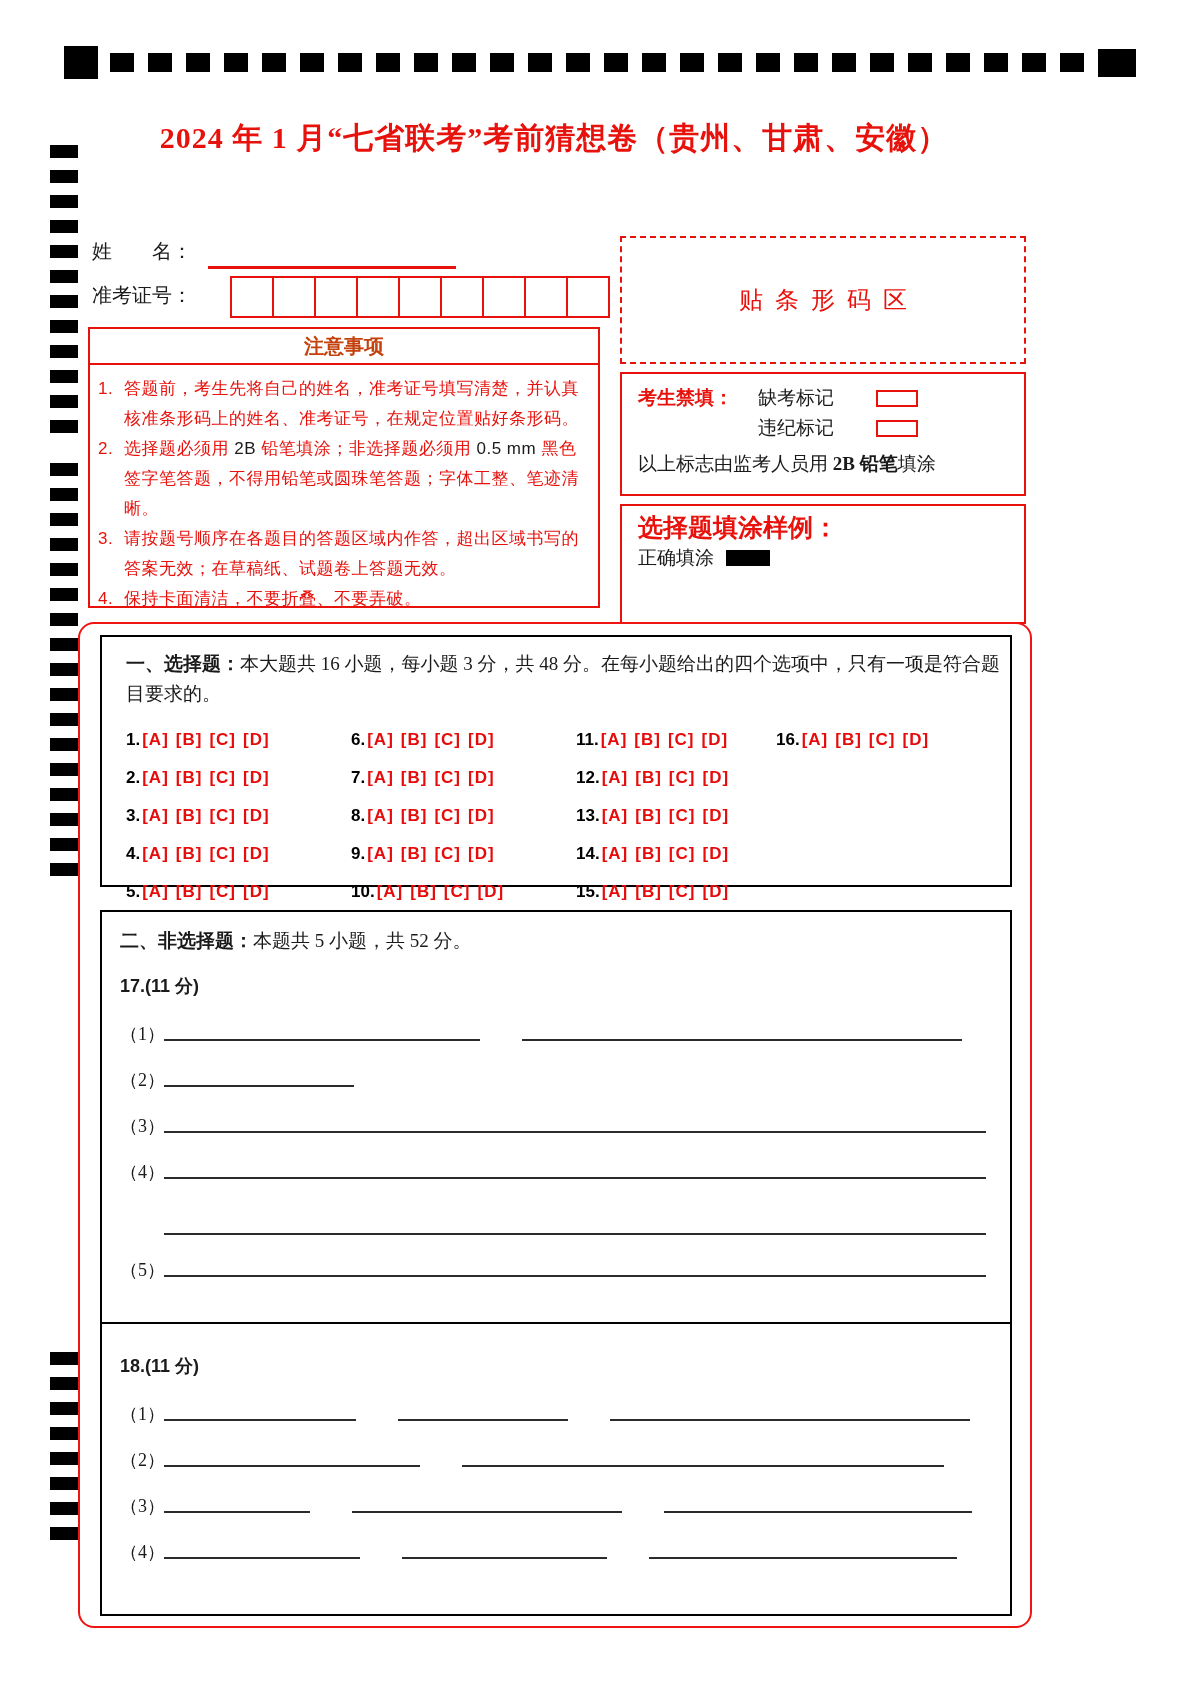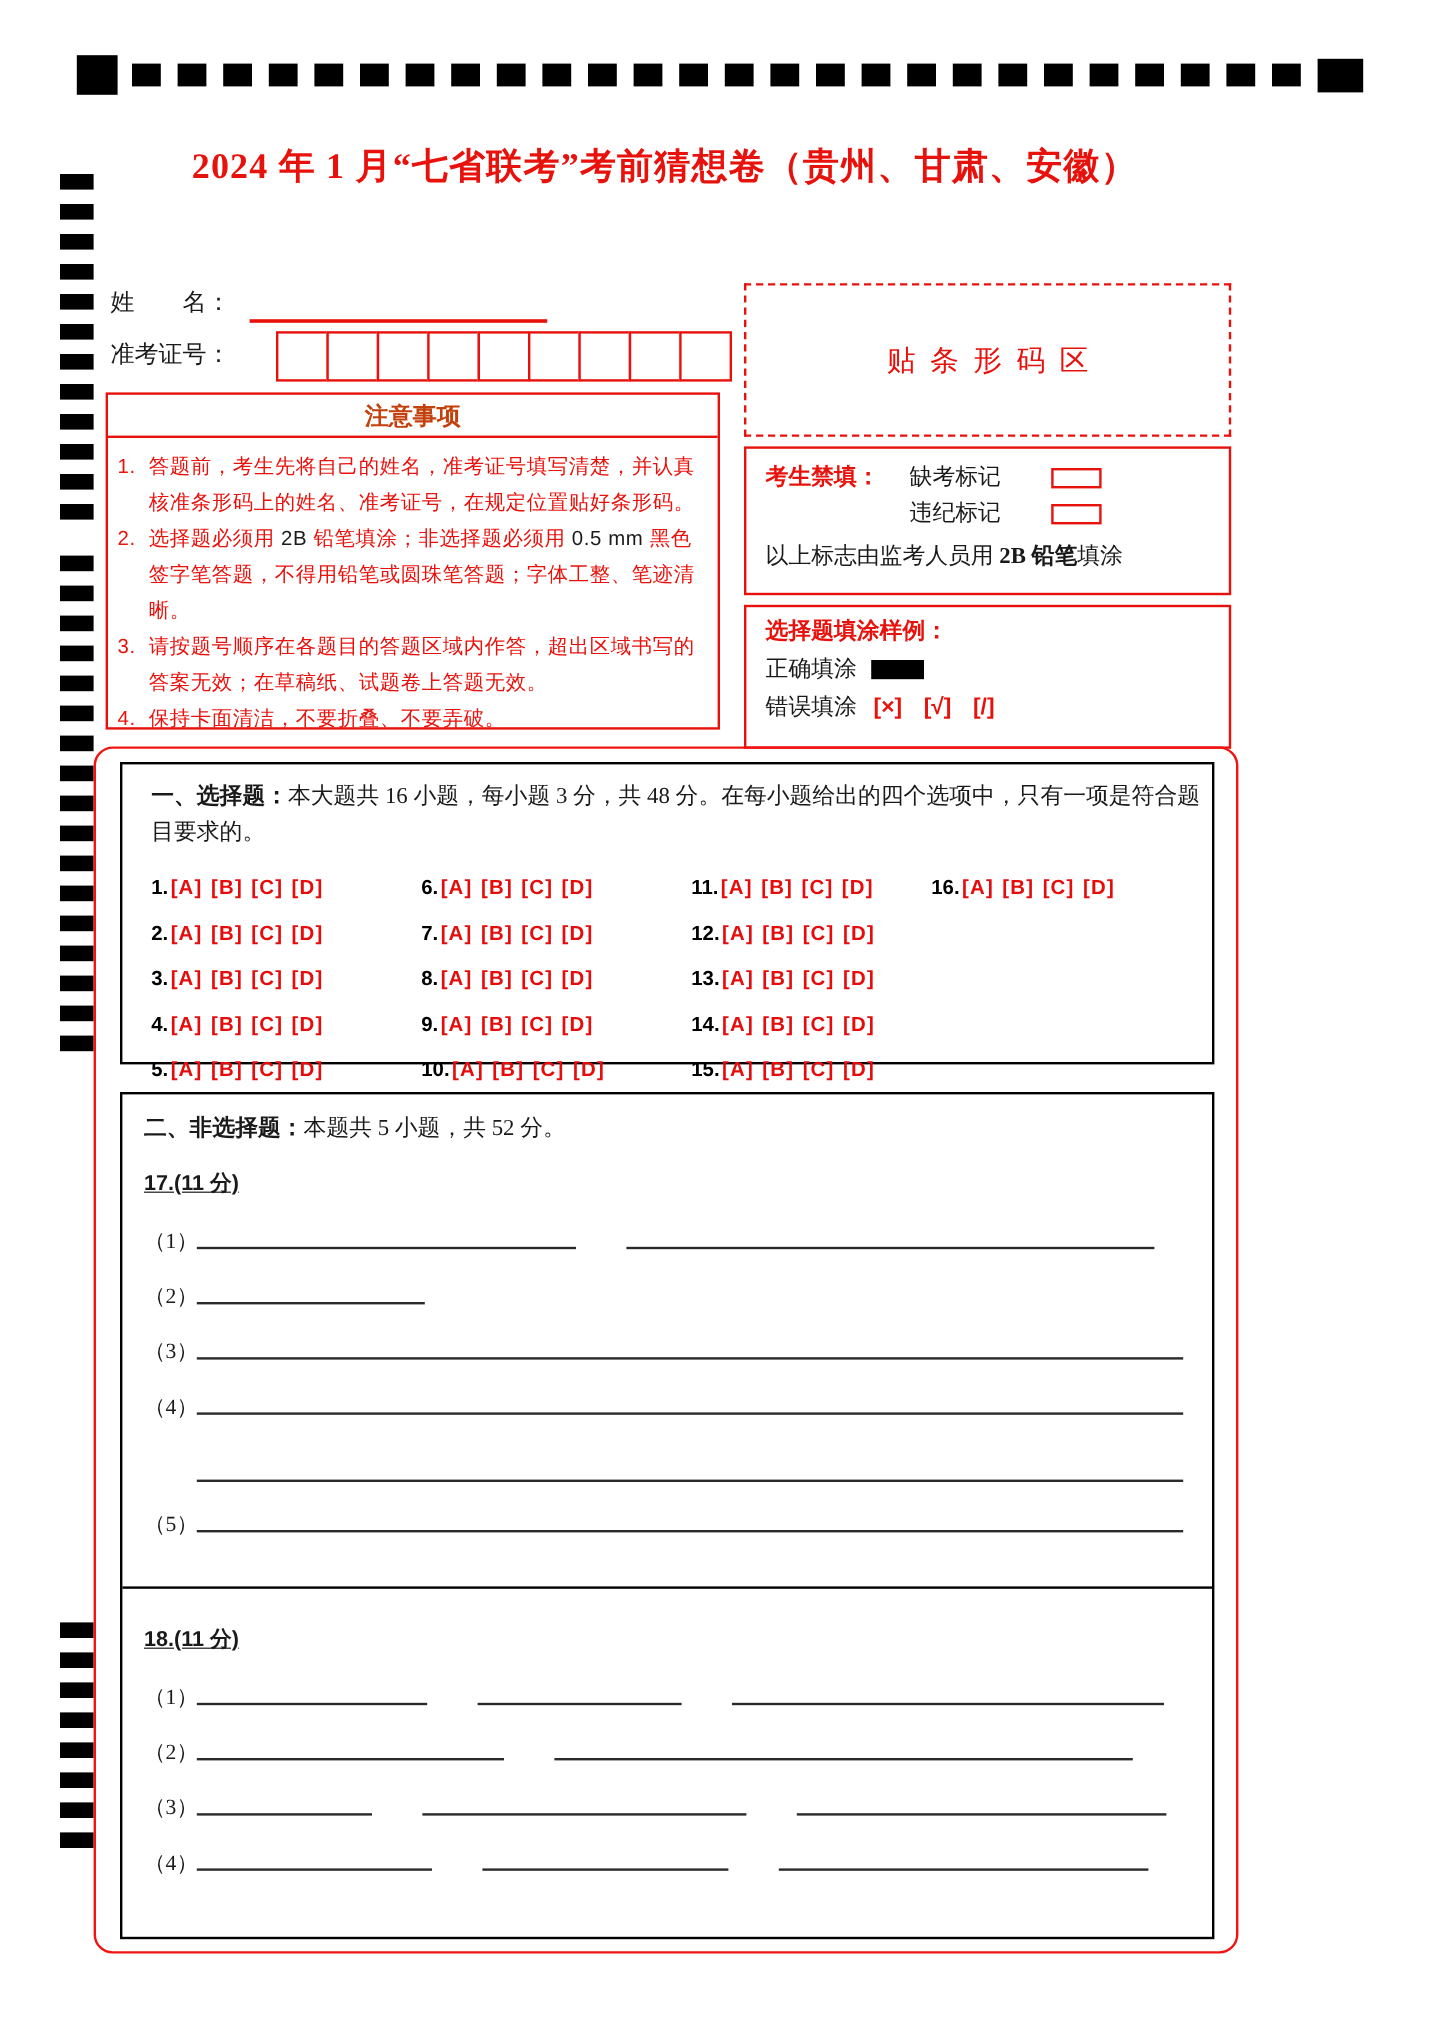--- a/index.html
+++ b/index.html
@@ -52,21 +52,21 @@
   .fb-row { display:flex; align-items:center; line-height:30px; }
   .fb-title { font-family:"Liberation Sans","DejaVu Sans",sans-serif; font-weight:bold;
               color:#e8120d; width:120px; }
   .fb-indent { padding-left:120px; }
   .mark-box { width:38px; height:13px; border:2px solid #e8120d; margin-left:42px; }
   .fb-note { margin-top:6px; line-height:30px; }
   .fb-note b { font-family:"Liberation Serif",serif; }
   .sample-box { position:absolute; left:620px; top:504px; width:406px; height:120px;
                 border:2px solid #e8120d; box-sizing:border-box; padding:6px 0 0 16px; }
   .sample-title { font-family:"Liberation Sans","DejaVu Sans",sans-serif; font-weight:bold;
-                  font-size:19px; color:#e8120d; line-height:30px; }
+                  font-size:25px; color:#e8120d; line-height:30px; }
   .sample-row { display:flex; align-items:center; font-size:19px; line-height:32px; }
   .fill-rect { width:44px; height:16px; background:#000; margin-left:12px; }
   .wrong-marks { margin-left:14px; display:flex; gap:18px; }
   .wrong-mark { color:#e8120d; font-weight:bold; font-family:"Liberation Sans",sans-serif; }
   
   .answer-outer { position:absolute; left:78px; top:622px; width:954px; height:1006px;
                   border:2px solid #f01412; border-radius:16px; box-sizing:border-box; }
   .choice-box { position:absolute; left:100px; top:635px; width:912px; height:252px;
                 border:2px solid #000; box-sizing:border-box; padding:12px 0 0 24px; background:#fff; }
   .sec-header { font-size:19px; line-height:30px; }
@@ -77,21 +77,21 @@
   .mc-col:nth-child(3){ width:200px; } .mc-col:nth-child(4){ flex:1; }
   .mc-item { height:38px; display:flex; align-items:center;
              font-family:"Liberation Sans","DejaVu Sans",sans-serif; font-weight:bold; font-size:17px; }
   .mc-num { color:#000; margin-right:2px; }
   .mc-opts { display:flex; }
   .mc-opt { color:#e60c0c; margin-right:7px; letter-spacing:1px; }
   
   .subjective-box { position:absolute; left:100px; top:910px; width:912px; height:706px;
                     border:2px solid #000; box-sizing:border-box; padding:14px 24px 0 18px; background:#fff; }
   .q-num { font-family:"Liberation Sans","DejaVu Sans",sans-serif; font-weight:bold;
-           font-size:18px; line-height:28px;text-decoration:underline; }
+           font-size:18px; line-height:28px; }
   .q-block { margin-top:16px; }
   .ans-row { display:flex; align-items:flex-end; height:46px; font-size:18px; }
   .ans-label { flex:none; width:44px; line-height:24px; }
   .ans-seg { display:inline-block; height:1px; border-bottom:2px solid #2b2b2b; margin-bottom:5px; }
   .ans-seg + .ans-seg { margin-left:42px; }
   .q-divider { height:2px; background:#000; margin:40px -24px 0 -18px; }
   .q-divider + .q-block { margin-top:28px; }
 </style>
 </head>
 <body>
@@ -233,28 +233,20 @@
       <span>以上标志由监考人员用 </span><b>2B 铅笔</b><span>填涂</span>
     </div>
   </div>
 
   <div class="sample-box">
     <div class="sample-title">选择题填涂样例：</div>
     <div class="sample-row">
       <span>正确填涂</span>
       <span class="fill-rect"></span>
     </div>
-    <div class="sample-row">
-      <span>错误填涂</span>
-      <span class="wrong-marks">
-          <span class="wrong-mark">[×]</span>
-          <span class="wrong-mark">[√]</span>
-          <span class="wrong-mark">[/]</span>
-        </span>
-    </div>
   </div>
 
   <div class="answer-outer"></div>
 
   <div class="choice-box">
     <div class="sec-header">
       <span class="sec-bold">一、选择题：</span><span>本大题共 16 小题，每小题 3 分，共 48 分。在每小题给出的四个选项中，只有一项是符合题目要求的。</span>
     </div>
     <div class="mc-grid">
         <div class="mc-col">

